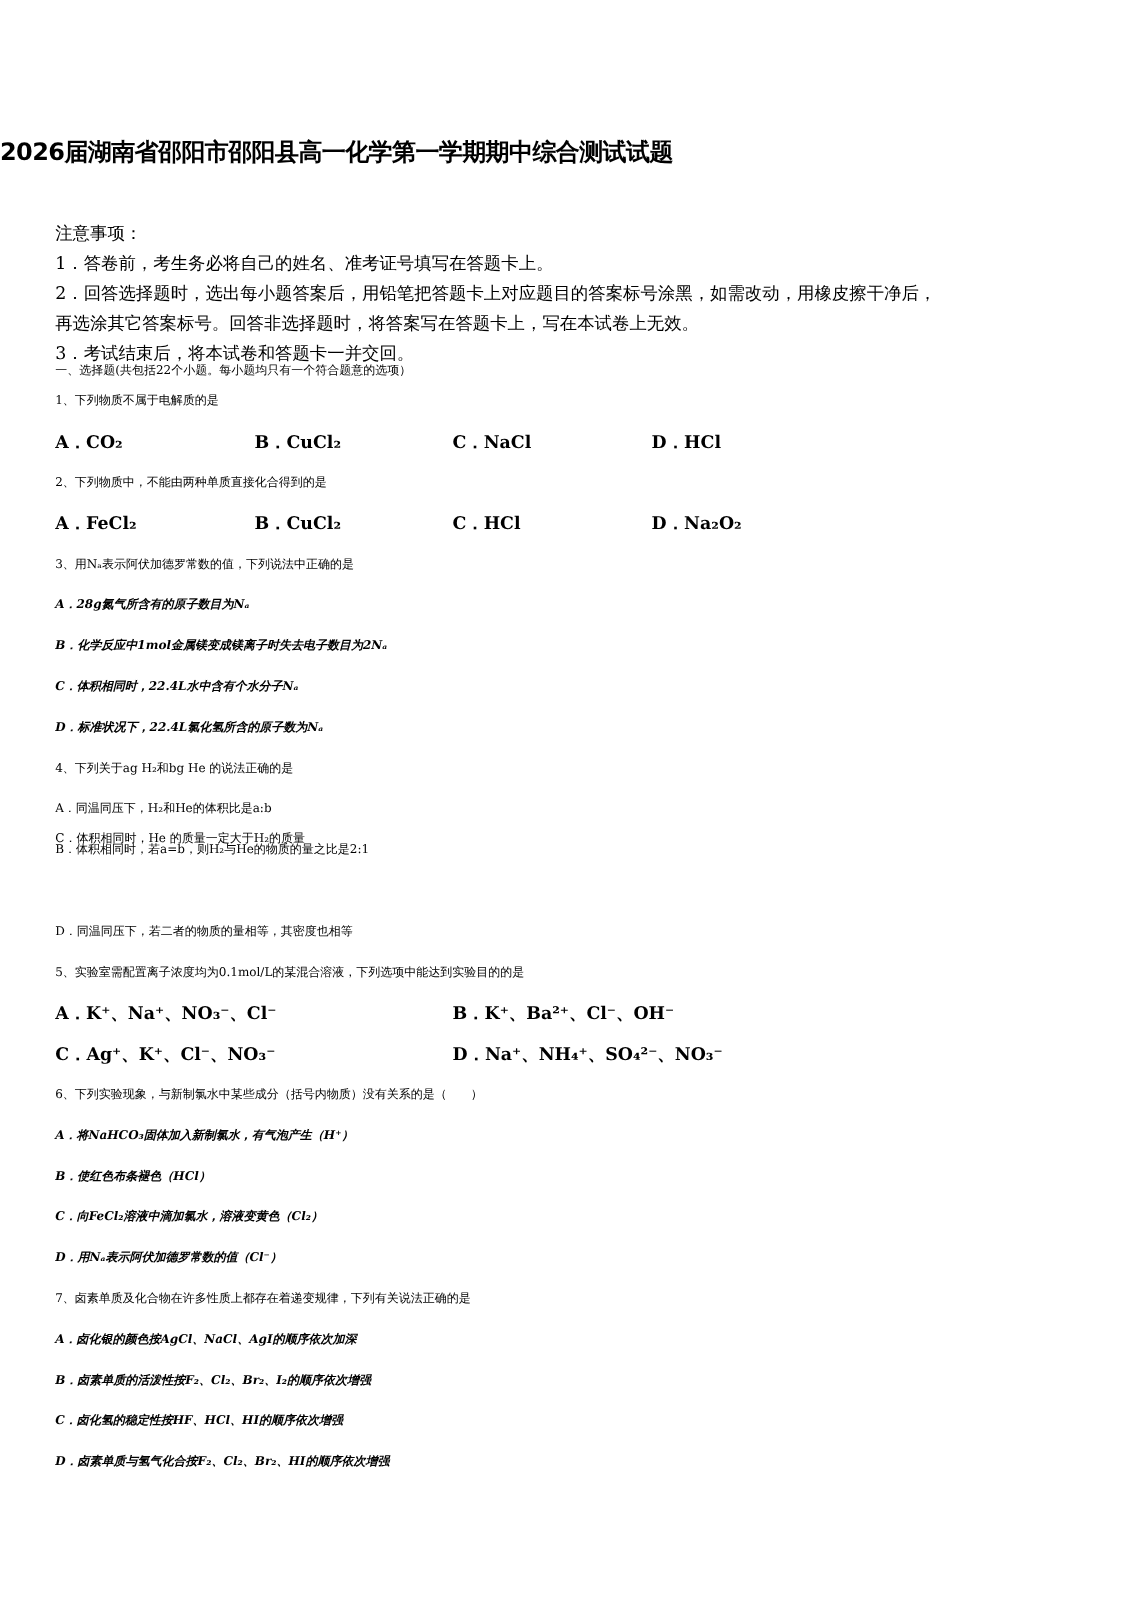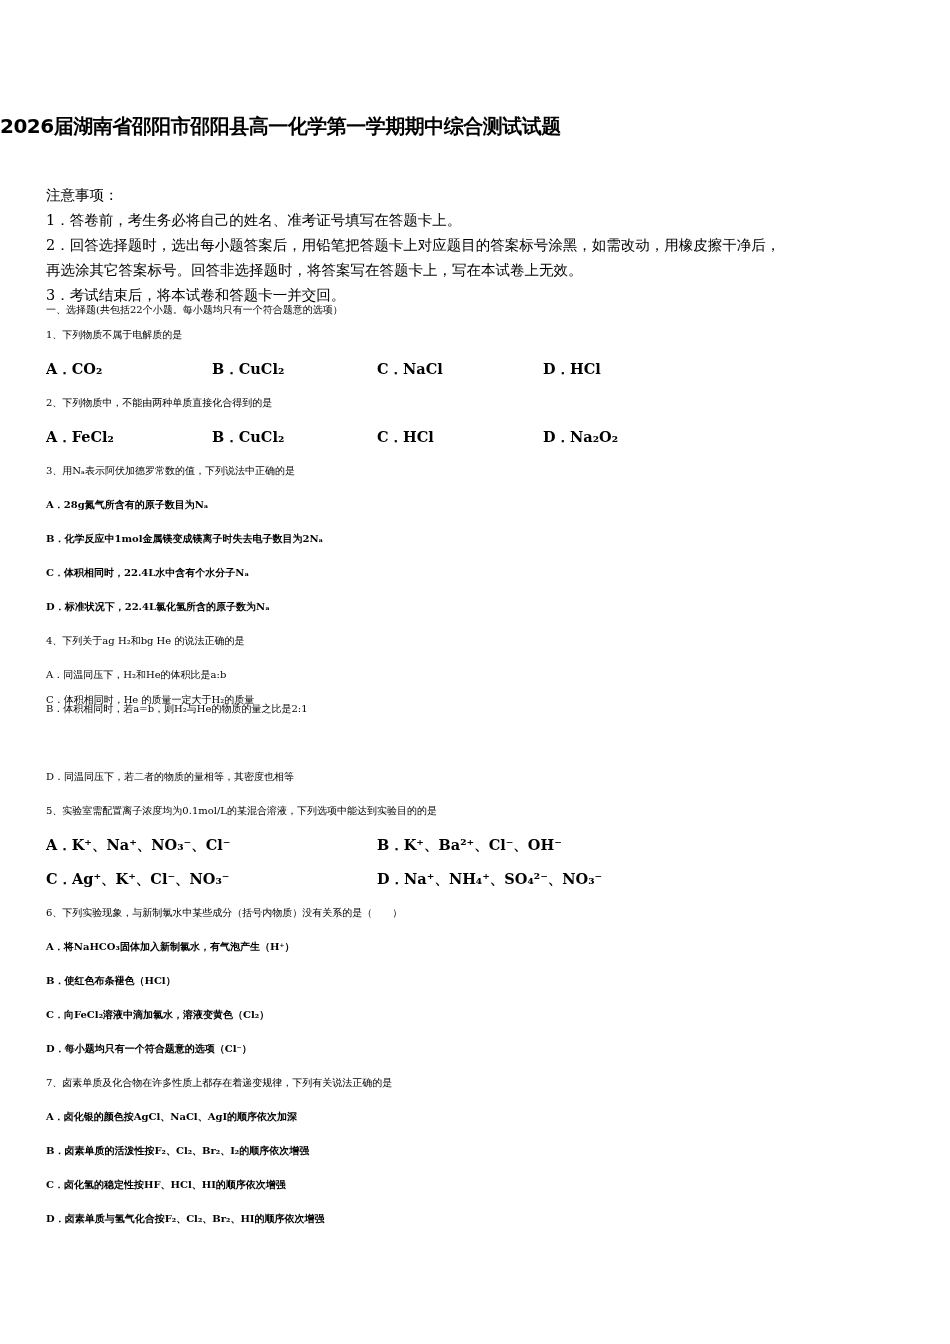--- a/index.html
+++ b/index.html
@@ -10,21 +10,21 @@
   }
   .title {
     position: absolute; left: 0; top: 113px; width: 950px; text-align: left;
     font-family: "DejaVu Sans", "Liberation Sans", sans-serif;
     font-weight: bold; font-size: 20px; letter-spacing: -0.5px;
   }
   .line {
     position: absolute; left: 46px; font-size: 10px; white-space: nowrap; line-height: 18px;
   }
   .notice { font-size: 14.5px; margin-top: 34px; }
-  .opt { font-weight: bold; }
+  .opt { font-weight: bold; font-style: italic; }
   .row4 { position: absolute; left: 46px; font-weight: bold; font-size: 14.5px; line-height: 18px; }
   .row4 span.cell { position: absolute; white-space: nowrap; }
 </style>
 </head>
 <body>
 
 <div>
   <div class="title">2026届湖南省邵阳市邵阳县高一化学第一学期期中综合测试试题</div>
 
   <div class="line notice" style="top:152px">注意事项：</div>
@@ -70,20 +70,20 @@
   </div>
   <div class="row4" style="top:870px">
     <span class="cell" style="left:0">C．Ag⁺、K⁺、Cl⁻、NO₃⁻</span>
     <span class="cell" style="left:331px">D．Na⁺、NH₄⁺、SO₄²⁻、NO₃⁻</span>
   </div>
 
   <div class="line" style="top:904px">6、下列实验现象，与新制氯水中某些成分（括号内物质）没有关系的是（　　）</div>
   <div class="line opt" style="top:938px">A．将NaHCO₃固体加入新制氯水，有气泡产生（H⁺）</div>
   <div class="line opt" style="top:972px">B．使红色布条褪色（HCl）</div>
   <div class="line opt" style="top:1006px">C．向FeCl₂溶液中滴加氯水，溶液变黄色（Cl₂）</div>
-  <div class="line opt" style="top:1040px">D．每小题均只有一个符合题意的选项（Cl⁻）</div>
+  <div class="line opt" style="top:1040px">D．用Nₐ表示阿伏加德罗常数的值（Cl⁻）</div>
 
   <div class="line" style="top:1074px">7、卤素单质及化合物在许多性质上都存在着递变规律，下列有关说法正确的是</div>
   <div class="line opt" style="top:1108px">A．卤化银的颜色按AgCl、NaCl、AgI的顺序依次加深</div>
   <div class="line opt" style="top:1142px">B．卤素单质的活泼性按F₂、Cl₂、Br₂、I₂的顺序依次增强</div>
   <div class="line opt" style="top:1176px">C．卤化氢的稳定性按HF、HCl、HI的顺序依次增强</div>
   <div class="line opt" style="top:1210px">D．卤素单质与氢气化合按F₂、Cl₂、Br₂、HI的顺序依次增强</div>
 </div>
 
 </body></html>

